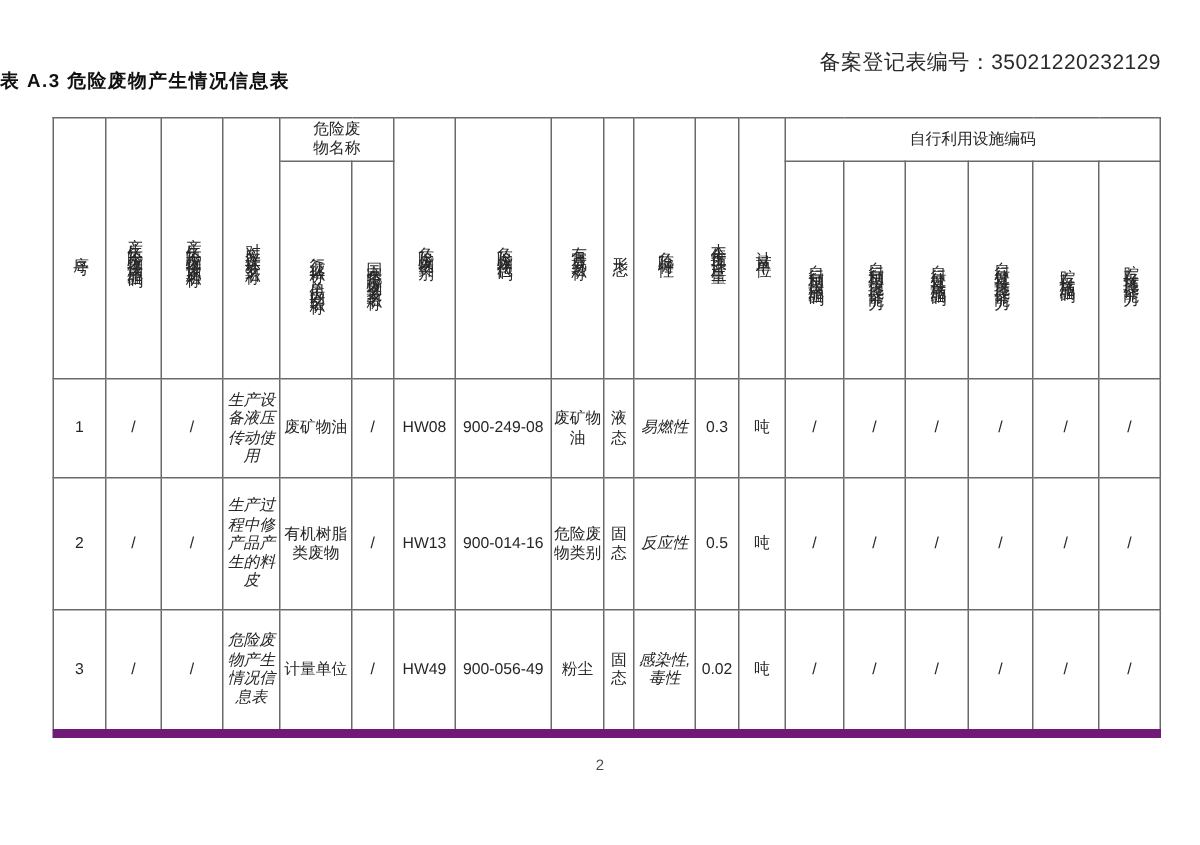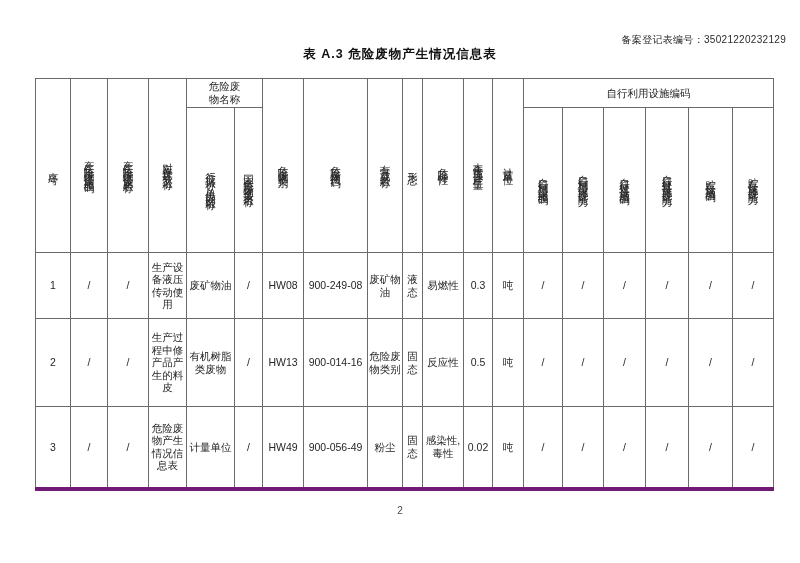--- a/index.html
+++ b/index.html
@@ -2,59 +2,59 @@
 <html><head>
 <meta charset="utf-8">
 <style>
   html,body { margin:0; padding:0; }
   body {
     width:800px; height:563px; background:#ffffff; position:relative;
     font-family:"Liberation Sans","DejaVu Sans",sans-serif;
     -webkit-font-smoothing:antialiased;
   }
   .docnum {
-    position:absolute; top:33px; right:14px;
-    font-size:10px; color:#2a2a2a; letter-spacing:0.3px;
+    position:absolute; top:33px; right:26px;
+    font-size:14px; color:#2a2a2a; letter-spacing:0.3px;
   }
   .title {
-    position:absolute; top:46px; left:0; width:800px; text-align:center;
+    position:absolute; top:46px; left:0; width:800px; text-align:left;
     font-size:12.5px; font-weight:bold; color:#111; letter-spacing:1px;
   }
   .pagenum {
     position:absolute; top:505px; left:0; width:800px; text-align:center;
     font-size:10px; color:#4a4a4a;
   }
   table.waste {
     position:absolute; left:35px; top:78px; width:738px;
     border-collapse:collapse; table-layout:fixed;
-    border-bottom:4px solid #701a75;
+    border-bottom:6px solid #701a75;
   }
   .waste th, .waste td {
     border:1px solid #6a6a6a; padding:0;
     font-weight:normal; font-size:10.5px; line-height:12.5px;
     color:#262626; text-align:center; vertical-align:middle;
     overflow:hidden;
   }
   tr.hr1 { height:29px; }
   tr.hr2 { height:145px; }
   tr.r1  { height:66px; }
   tr.r2  { height:88px; }
   tr.r3  { height:82px; }
   .vtxt {
     display:inline-block;
     writing-mode:vertical-rl; text-orientation:mixed;
     letter-spacing:2.5px; line-height:1.05;
     max-height:140px; white-space:normal;
   }
   .gh-wrap { display:inline-block; width:37px; line-height:13px; }
-  .c4 { padding:0 7px; }
+  .c4 { padding:0 7px;font-style:italic; }
   .c5 { padding:0 6px; }
   .c8 { font-size:10px; white-space:nowrap;margin-top:18px; }
   .c9 { padding:0 5px; }
-  .c11{ padding:0 2px; }
+  .c11{ padding:0 2px;font-style:italic; }
   .c12{ padding:0 5px; word-break:break-all; }
 </style>
 </head>
 <body>
 
 <div class="docnum">备案登记表编号：35021220232129</div>
 <div class="title">表 A.3 危险废物产生情况信息表</div>
 
 <table class="waste">
   <colgroup>

